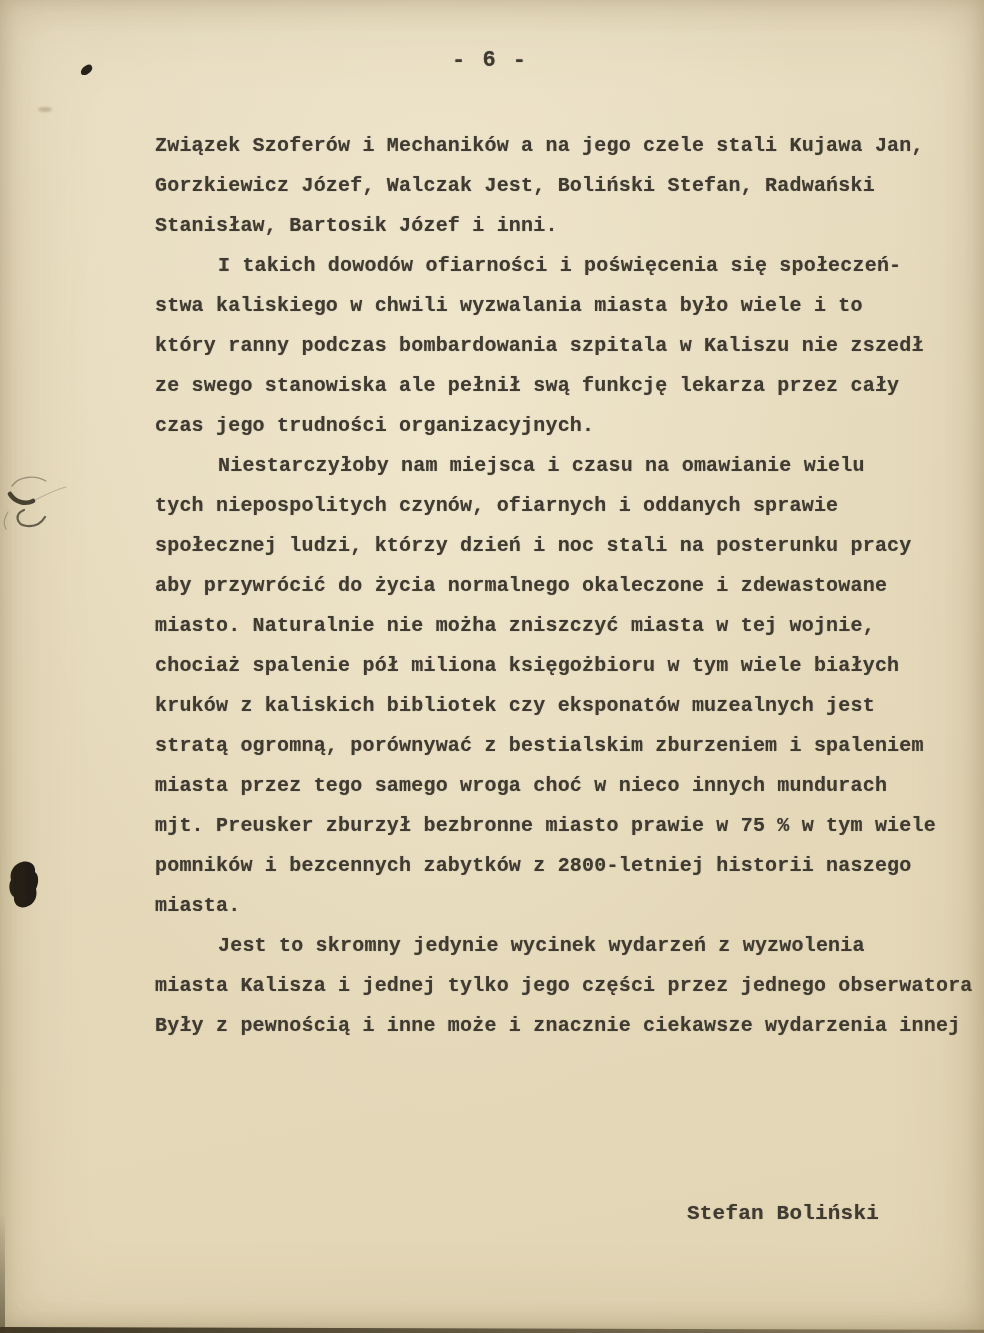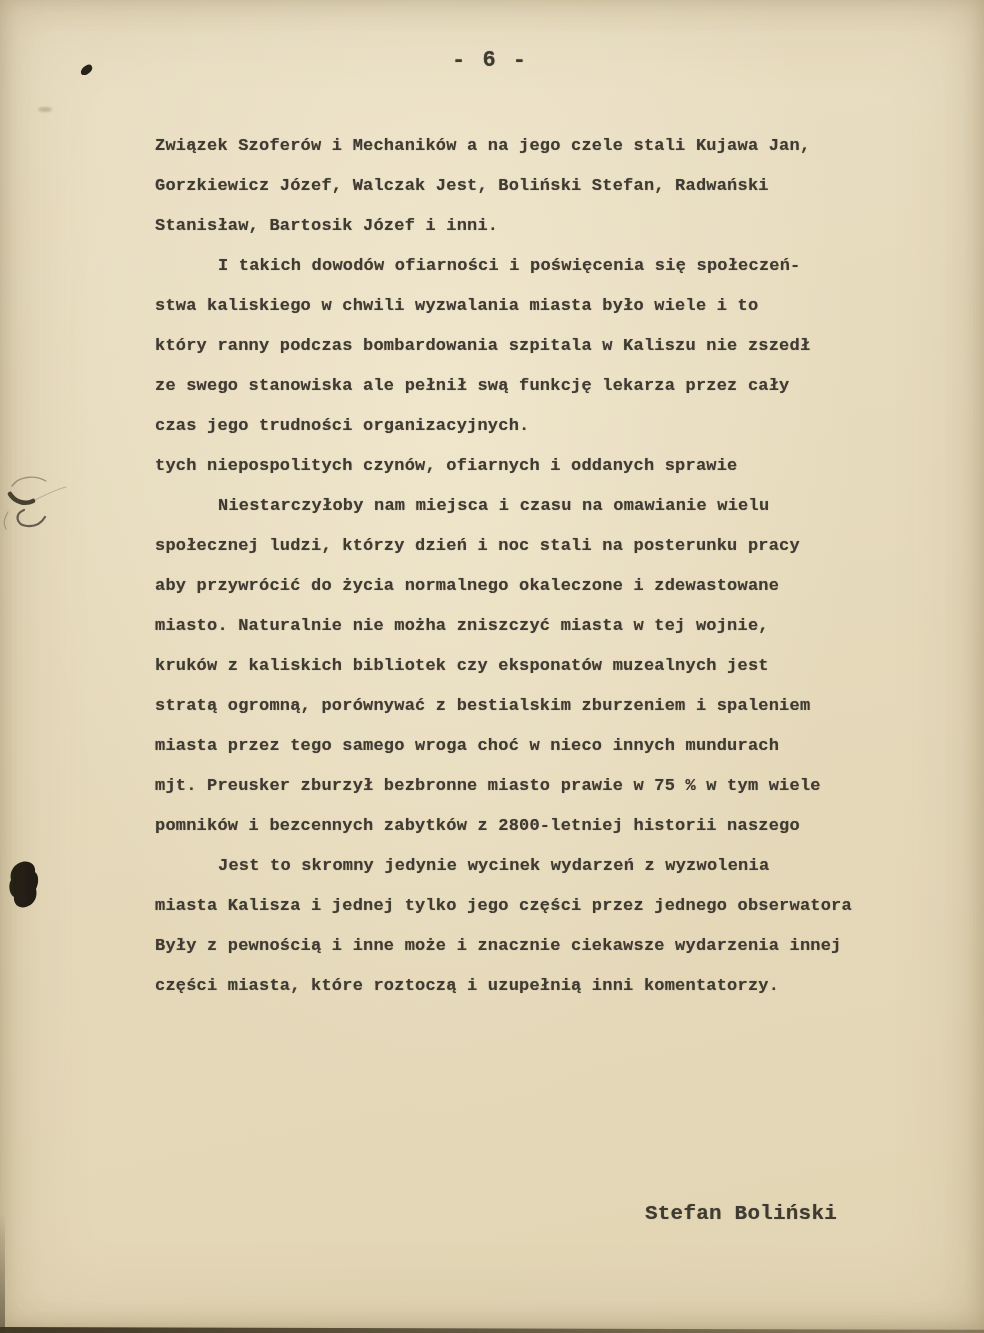--- a/index.html
+++ b/index.html
@@ -27,28 +27,28 @@
     font-size:22px;font-weight:700;letter-spacing:2px;
     color:var(--ink,#403b32);
     text-shadow:0 0 1px rgba(55,50,40,.65);
   }
   .textblock{
     position:absolute;left:155px;top:126px;width:826px;
     filter:blur(.25px);
   }
   .line{
     height:40px;line-height:40px;
-    font-size:17px;font-weight:700;letter-spacing:.2px;
+    font-size:20px;font-weight:700;letter-spacing:.2px;
     white-space:pre;
     color:var(--ink,#403b32);
     text-shadow:0 0 1px rgba(60,55,45,.55);
   }
   .line.indent{padding-left:63px;}
   .signature{
-    position:absolute;left:645px;top:1202px;
+    position:absolute;left:687px;top:1202px;
     font-size:21px;font-weight:700;letter-spacing:.2px;
     color:var(--ink,#403b32);
     text-shadow:0 0 1px rgba(60,55,45,.55);
     filter:blur(.25px);
   }
   
   .speck{
     position:absolute;left:80px;top:66px;width:13px;height:8px;
     background:#28231b;border-radius:60% 40% 55% 45%;
     transform:rotate(-32deg);
@@ -80,34 +80,35 @@
 
   <div class="textblock">
       <div class="line">Związek Szoferów i Mechaników a na jego czele stali Kujawa Jan,</div>
       <div class="line">Gorzkiewicz Józef, Walczak Jest, Boliński Stefan, Radwański</div>
       <div class="line">Stanisław, Bartosik Józef i inni.</div>
       <div class="line indent">I takich dowodów ofiarności i poświęcenia się społeczeń-</div>
       <div class="line">stwa kaliskiego w chwili wyzwalania miasta było wiele i to</div>
       <div class="line">który ranny podczas bombardowania szpitala w Kaliszu nie zszedł</div>
       <div class="line">ze swego stanowiska ale pełnił swą funkcję lekarza przez cały</div>
       <div class="line">czas jego trudności organizacyjnych.</div>
+      <div class="line indent">Niestarczyłoby nam miejsca i czasu na omawianie wielu</div>
       <div class="line">tych niepospolitych czynów, ofiarnych i oddanych sprawie</div>
-      <div class="line indent">Niestarczyłoby nam miejsca i czasu na omawianie wielu</div>
       <div class="line">społecznej ludzi, którzy dzień i noc stali na posterunku pracy</div>
       <div class="line">aby przywrócić do życia normalnego okaleczone i zdewastowane</div>
       <div class="line">miasto. Naturalnie nie możha zniszczyć miasta w tej wojnie,</div>
+      <div class="line">chociaż spalenie pół miliona księgożbioru w tym wiele białych</div>
       <div class="line">kruków z kaliskich bibliotek czy eksponatów muzealnych jest</div>
       <div class="line">stratą ogromną, porównywać z bestialskim zburzeniem i spaleniem</div>
       <div class="line">miasta przez tego samego wroga choć w nieco innych mundurach</div>
       <div class="line">mjt. Preusker zburzył bezbronne miasto prawie w 75 % w tym wiele</div>
       <div class="line">pomników i bezcennych zabytków z 2800-letniej historii naszego</div>
+      <div class="line">miasta.</div>
       <div class="line indent">Jest to skromny jedynie wycinek wydarzeń z wyzwolenia</div>
       <div class="line">miasta Kalisza i jednej tylko jego części przez jednego obserwatora</div>
       <div class="line">Były z pewnością i inne może i znacznie ciekawsze wydarzenia innej</div>
-      <div class="line">części miasta, które roztoczą i uzupełnią inni komentatorzy.</div>
     </div>
 
   <div class="signature">Stefan Boliński</div>
 
   <div class="speck"></div>
   <div class="smudge"></div>
 
   <svg class="scribble" viewBox="0 0 72 62" fill="none">
     <path d="M46,9 C34,2 18,5 12,14" stroke="#4a4436" stroke-width="1.4" opacity="0.45" stroke-linecap="round"></path>
     <path d="M10,22 C15,30 25,33 33,29" stroke="#332f25" stroke-width="4.6" opacity="0.9" stroke-linecap="round"></path>

